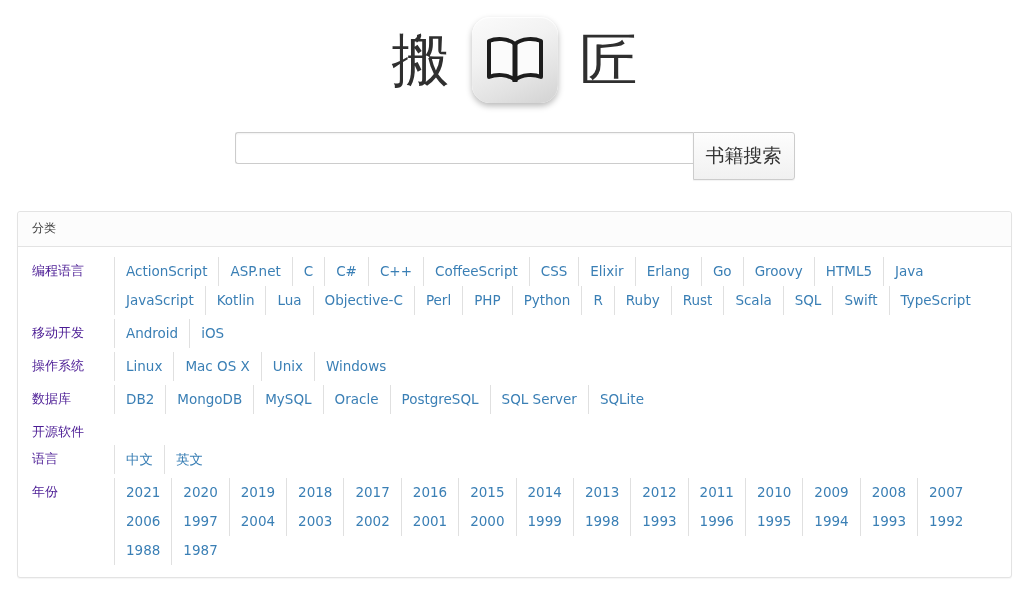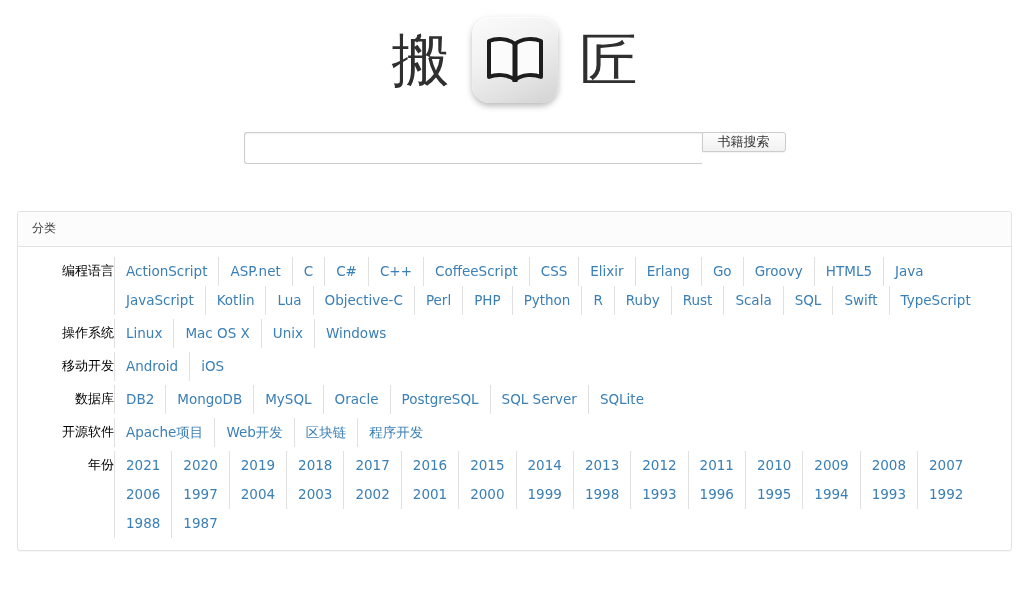--- a/index.html
+++ b/index.html
@@ -51,27 +51,27 @@
     border-right: none;
     border-radius: 3px 0 0 3px;
     padding: 4px 8px;
     font-size: 13px;
     color: #555;
     background: #fff;
     box-shadow: inset 0 1px 2px rgba(0,0,0,.06);
     outline: none;
   }
   .search-btn {
-    height: 20px;
+    height: 48px;
     min-width: 84px;
     border: 1px solid #cccccc;
     border-radius: 0 3px 3px 0;
     background: linear-gradient(to bottom,#fdfdfd 0%,#f1f1f1 100%);
     color: #333;
-    font-size: 13px;
+    font-size: 19px;
     font-family: "DejaVu Sans", "Liberation Sans", sans-serif;
     padding: 0 12px;
     cursor: pointer;
     box-shadow: 0 1px 1px rgba(0,0,0,.05);
   }
 
   
   .panel {
     position: absolute;
     left: 17px; top: 211px;
@@ -97,24 +97,23 @@
     display: flex;
     align-items: flex-start;
     padding: 2px 0;
   }
   .cat-label {
     width: 96px;
     flex: 0 0 96px;
     padding-left: 14px;
     padding-top: 5px;
     font-size: 13px;
-    color: #000000;
+    color: #4c1d95;
     font-family: "DejaVu Sans", "Liberation Sans", sans-serif;
     white-space: nowrap;
-    text-align: right;
   }
   .cat-links {
     flex: 1 1 auto;
     display: flex;
     flex-wrap: wrap;
     align-items: flex-start;
     padding-right: 10px;
   }
   .cat-links > .lnk {
     display: inline-block;
@@ -183,54 +182,55 @@
             <a class="lnk" href="#">R</a>
             <a class="lnk" href="#">Ruby</a>
             <a class="lnk" href="#">Rust</a>
             <a class="lnk" href="#">Scala</a>
             <a class="lnk" href="#">SQL</a>
             <a class="lnk" href="#">Swift</a>
             <a class="lnk" href="#">TypeScript</a>
           </div>
         </div>
         <div class="cat-row">
+          <div class="cat-label">移动开发</div>
+          <div class="cat-links">
+            <a class="lnk" href="#">Android</a>
+            <a class="lnk" href="#">iOS</a>
+          </div>
+        </div>
+        <div class="cat-row">
           <div class="cat-label">操作系统</div>
           <div class="cat-links">
             <a class="lnk" href="#">Linux</a>
             <a class="lnk" href="#">Mac OS X</a>
             <a class="lnk" href="#">Unix</a>
             <a class="lnk" href="#">Windows</a>
-          </div>
-        </div>
-        <div class="cat-row">
-          <div class="cat-label">移动开发</div>
-          <div class="cat-links">
-            <a class="lnk" href="#">Android</a>
-            <a class="lnk" href="#">iOS</a>
           </div>
         </div>
         <div class="cat-row">
           <div class="cat-label">数据库</div>
           <div class="cat-links">
             <a class="lnk" href="#">DB2</a>
             <a class="lnk" href="#">MongoDB</a>
             <a class="lnk" href="#">MySQL</a>
             <a class="lnk" href="#">Oracle</a>
             <a class="lnk" href="#">PostgreSQL</a>
             <a class="lnk" href="#">SQL Server</a>
             <a class="lnk" href="#">SQLite</a>
           </div>
         </div>
         <div class="cat-row">
           <div class="cat-label">开源软件</div>
-          <div class="cat-links">
-            <a class="lnk" href="#">Apache项目</a>
-            <a class="lnk" href="#">Web开发</a>
-            <a class="lnk" href="#">区块链</a>
-            <a class="lnk" href="#">程序开发</a>
+        </div>
+        <div class="cat-row">
+          <div class="cat-label">语言</div>
+          <div class="cat-links">
+            <a class="lnk" href="#">中文</a>
+            <a class="lnk" href="#">英文</a>
           </div>
         </div>
         <div class="cat-row">
           <div class="cat-label">年份</div>
           <div class="cat-links">
             <a class="lnk" href="#">2021</a>
             <a class="lnk" href="#">2020</a>
             <a class="lnk" href="#">2019</a>
             <a class="lnk" href="#">2018</a>
             <a class="lnk" href="#">2017</a>

